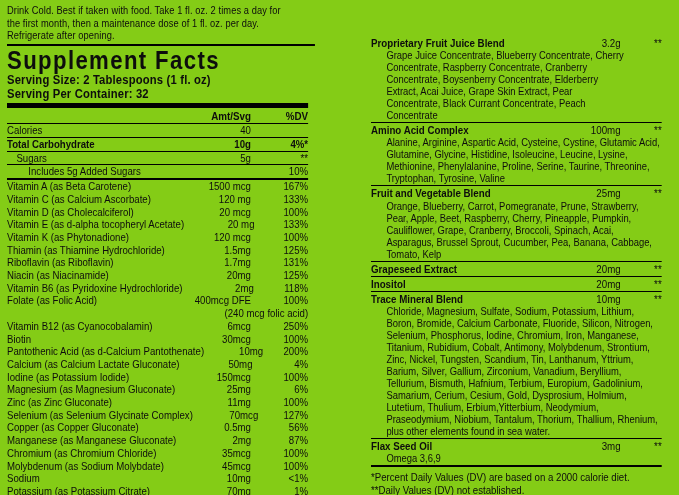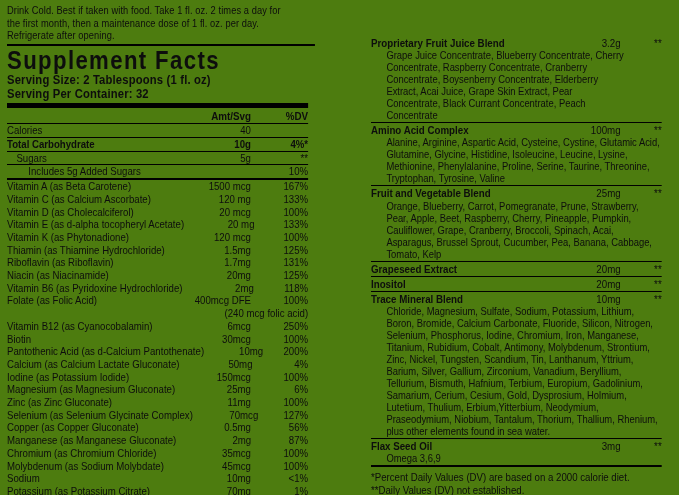--- a/index.html
+++ b/index.html
@@ -1,21 +1,21 @@
 <!DOCTYPE html>
 <html><head>
 <meta charset="utf-8">
 <style>
   html,body{margin:0;padding:0}
   body{
     width:679px;height:495px;background:#ffffff;color:#0d0d0d;
     font-family:"Liberation Sans", sans-serif;position:relative;overflow:hidden;
     -webkit-font-smoothing:antialiased;
   }
-  .label{position:absolute;inset:0;background:#4d7c0f}
+  .label{position:absolute;inset:0;background:#84cc16}
 
   
   .col-left{position:absolute;left:7px;top:4px;width:353px;transform:scaleX(0.853);transform-origin:0 0}
   .instr{font-size:10.9px;line-height:12.6px;white-space:nowrap;letter-spacing:0.1px}
   .divider-med{width:361px;border-top:2.6px solid #000;margin:2px 0 1px}
   .sf-title{font-size:26px;line-height:25px;font-weight:bold;letter-spacing:1.6px;margin:0;padding-top:1px}
   .serving{font-size:13.2px;line-height:14px;font-weight:bold;letter-spacing:0.2px}
   .bar-thick{height:5px;background:#000;margin-top:2px}
   .hdr-row{display:flex;font-size:11.5px;font-weight:bold;line-height:13.5px;border-bottom:1px solid #000;padding-top:2px}
   .row{display:flex;font-size:11.3px;line-height:12.7px}

